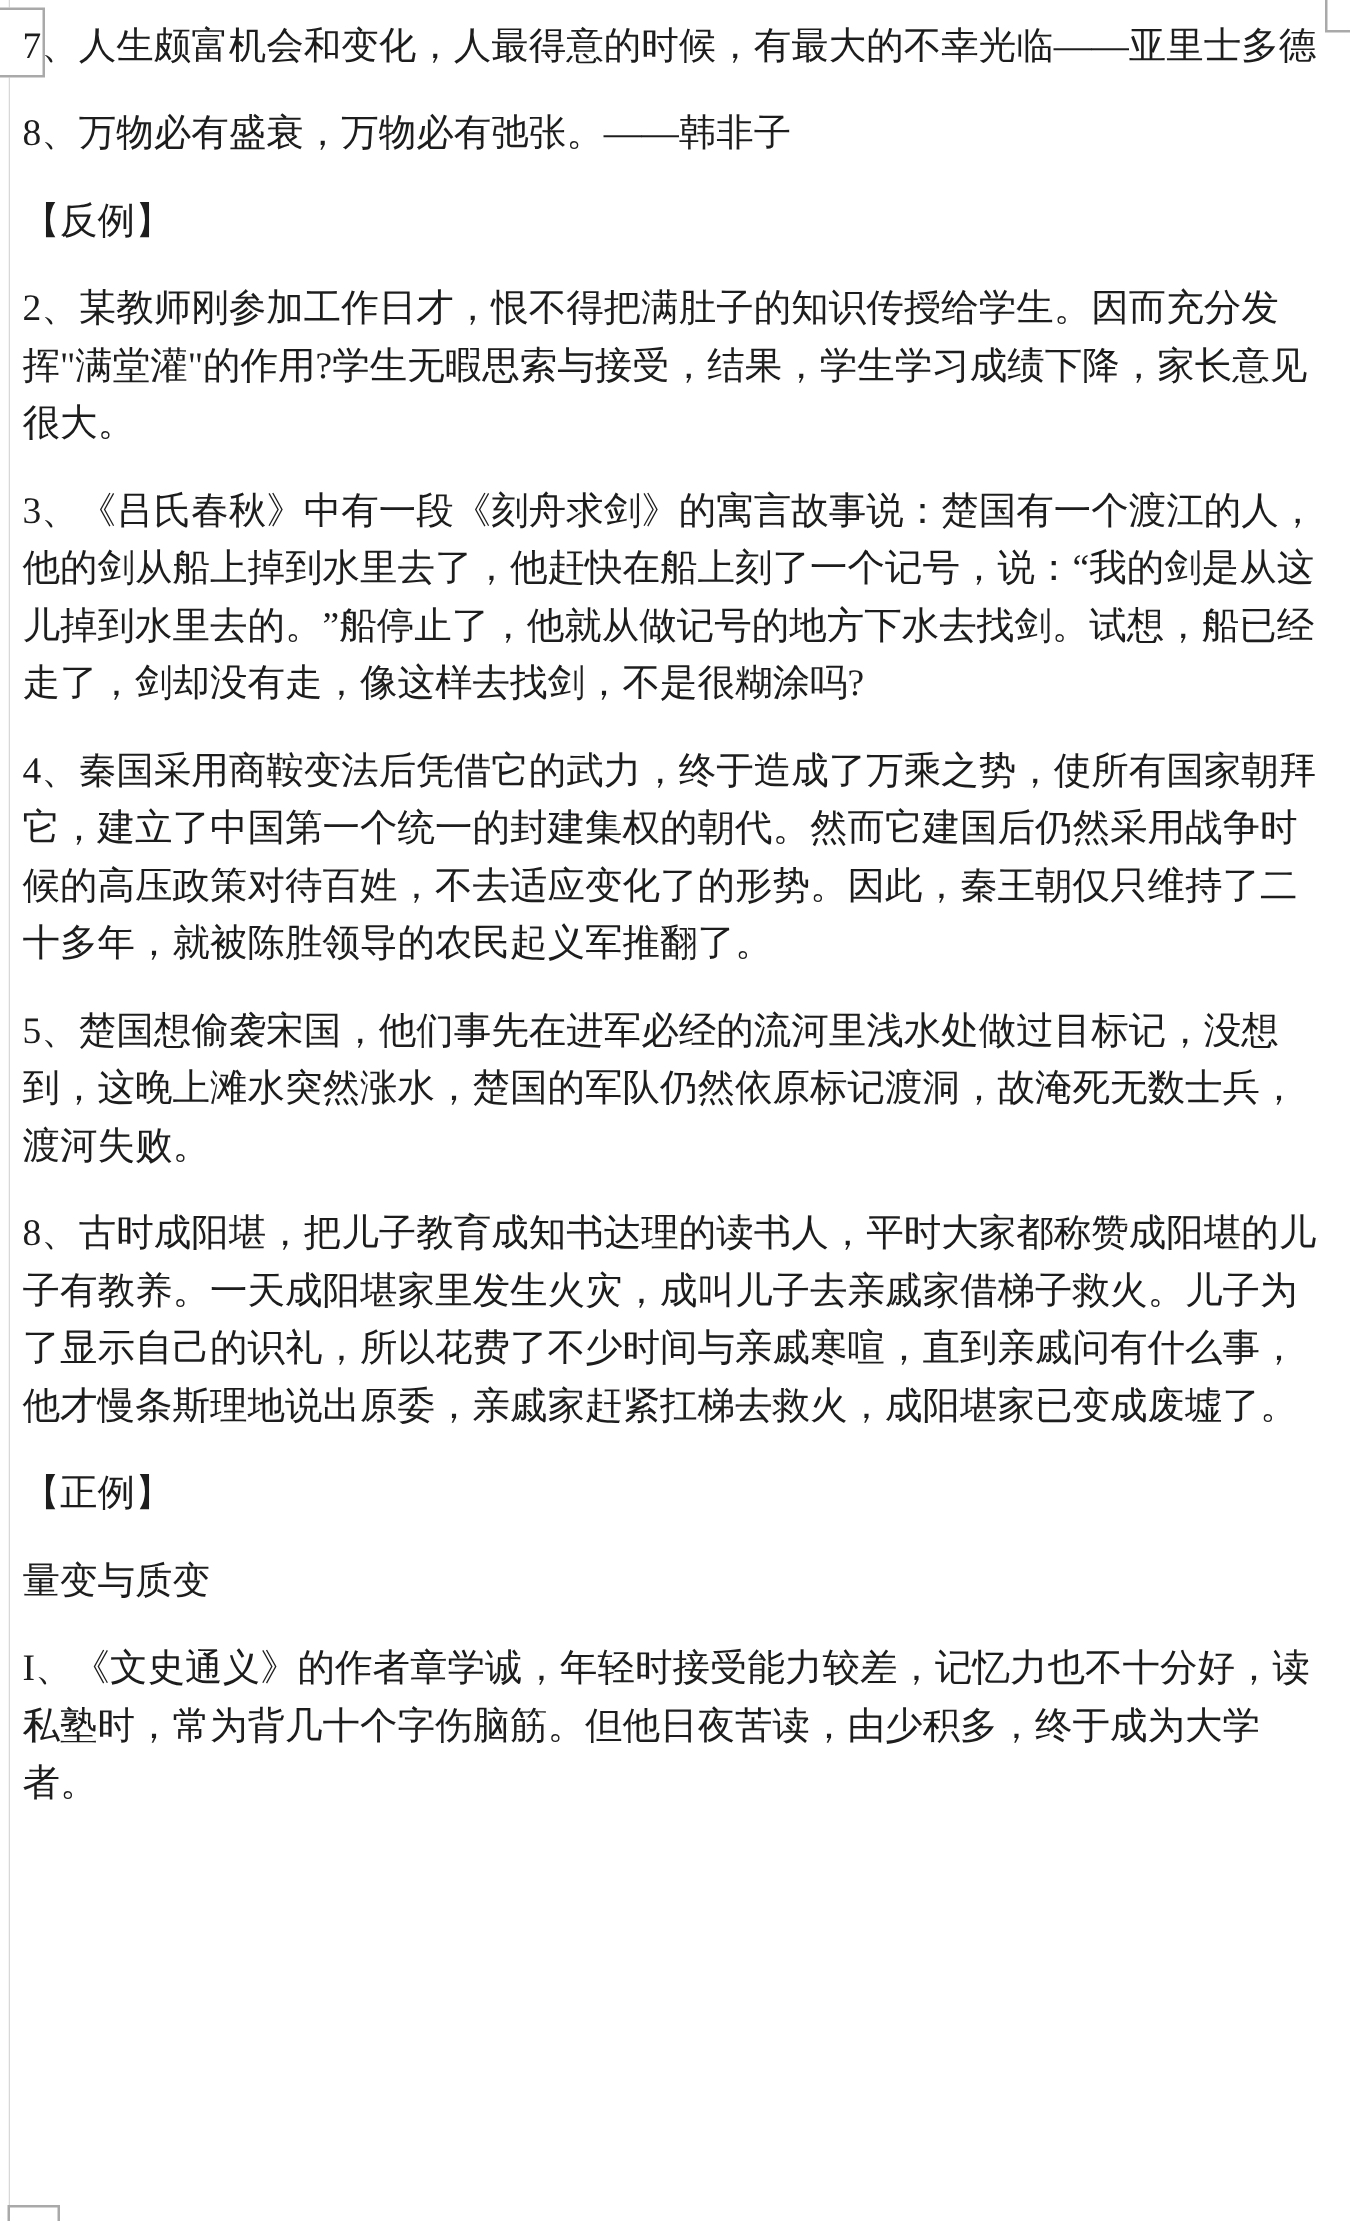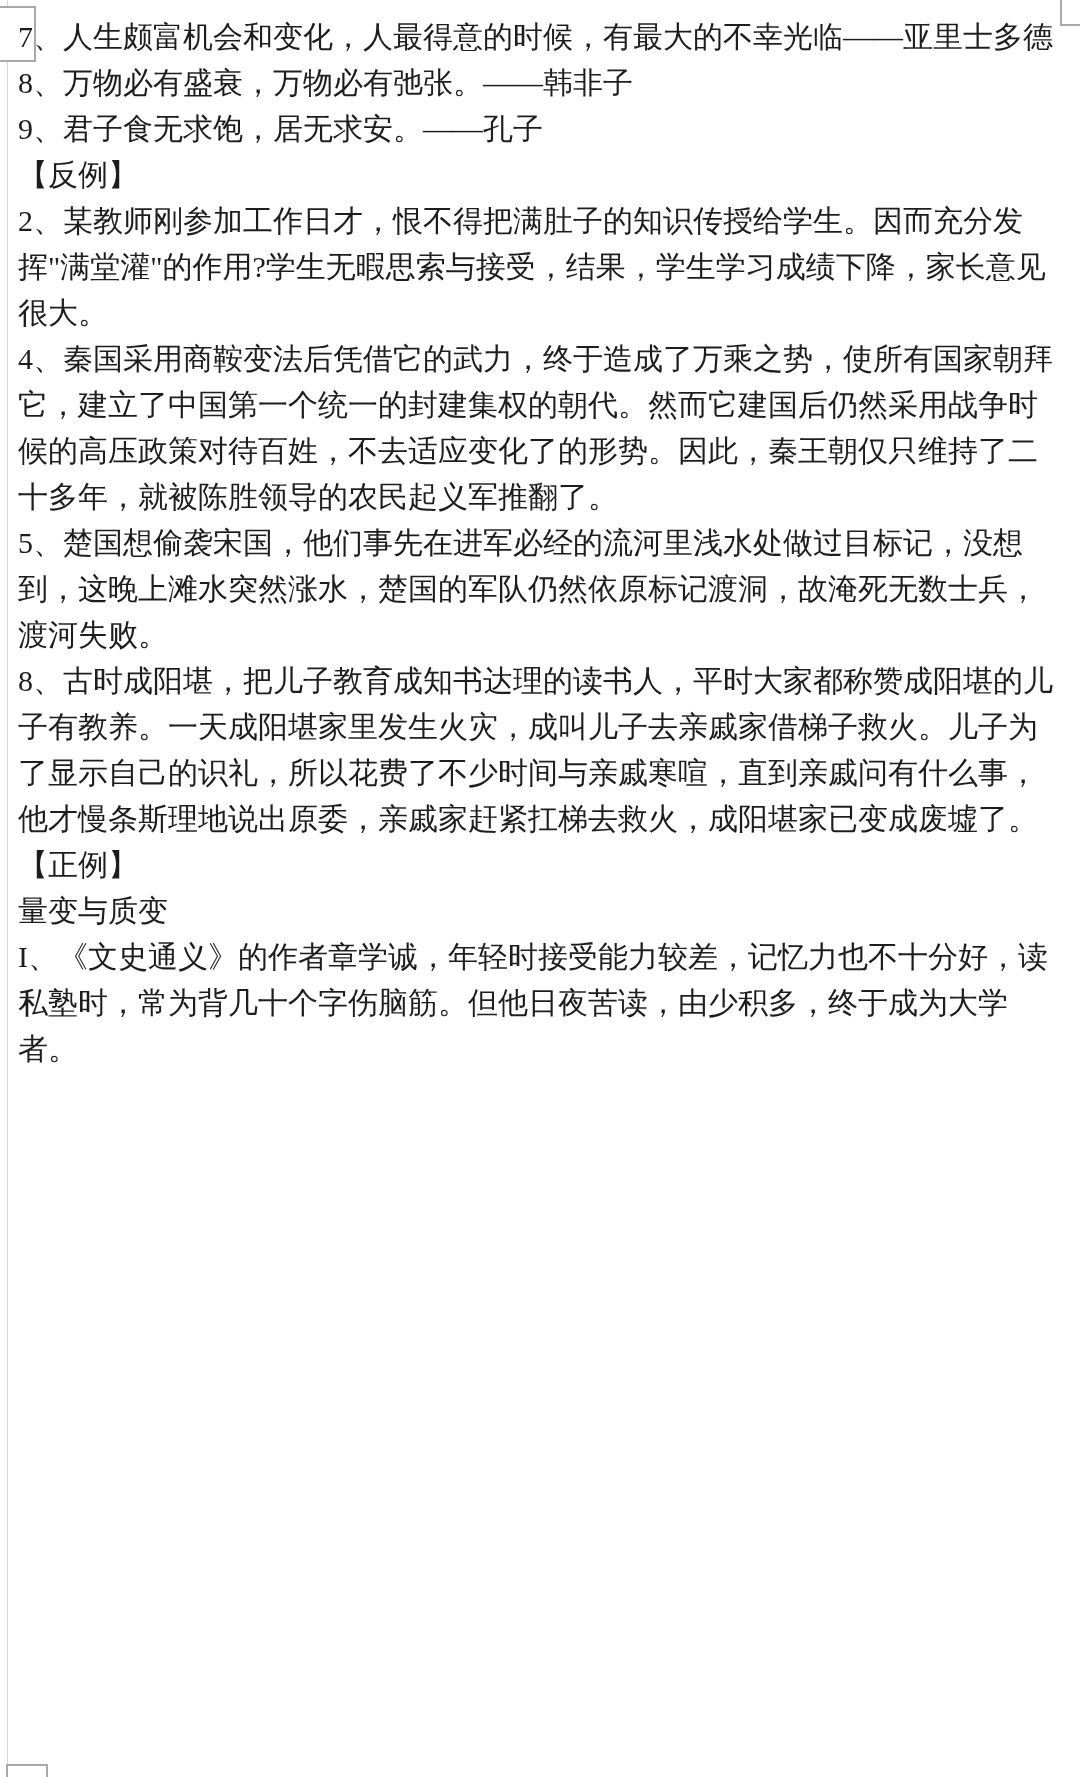--- a/index.html
+++ b/index.html
@@ -33,41 +33,41 @@
   .corner-tr { left: 1060px; top: -32px; width: 60px; height: 54px; }
   .corner-bl { left: 6px;  top: 1764px;  width: 38px; height: 44px; }
   .content {
     position: relative;
     padding: 14px 16px 0 18px;
     font-size: 30px;
     line-height: 46px;
     text-align: left;
   }
   .block { margin: 0; }
-  .block + .block { }
+  .block + .block { margin-top: 24px; }
   .heading { font-weight: normal; }
   .section-number { font-weight: normal; }
 </style>
 </head>
 <body>
 
 <div class="page">
   <div class="page-edge"></div>
   <div class="corner corner-tl"></div>
   <div class="corner corner-tr"></div>
   <div class="corner corner-bl"></div>
 
   <main class="content">
     <p class="block">7、人生颇富机会和变化，人最得意的时候，有最大的不幸光临——亚里士多德</p>
     <p class="block">8、万物必有盛衰，万物必有弛张。——韩非子</p>
-    <p class="block">9、君子食无求饱，居无求安。——孔子</p>
 
     <p class="block heading">【反例】</p>
 
     <p class="block">2、某教师刚参加工作日才，恨不得把满肚子的知识传授给学生。因而充分发挥"满堂灌"的作用?学生无暇思索与接受，结果，学生学习成绩下降，家长意见很大。</p>
+    <p class="block">3、《吕氏春秋》中有一段《刻舟求剑》的寓言故事说：楚国有一个渡江的人，他的剑从船上掉到水里去了，他赶快在船上刻了一个记号，说：“我的剑是从这儿掉到水里去的。”船停止了，他就从做记号的地方下水去找剑。试想，船已经走了，剑却没有走，像这样去找剑，不是很糊涂吗?</p>
     <p class="block">4、秦国采用商鞍变法后凭借它的武力，终于造成了万乘之势，使所有国家朝拜它，建立了中国第一个统一的封建集权的朝代。然而它建国后仍然采用战争时候的高压政策对待百姓，不去适应变化了的形势。因此，秦王朝仅只维持了二十多年，就被陈胜领导的农民起义军推翻了。</p>
     <p class="block">5、楚国想偷袭宋国，他们事先在进军必经的流河里浅水处做过目标记，没想到，这晚上滩水突然涨水，楚国的军队仍然依原标记渡洞，故淹死无数士兵，渡河失败。</p>
     <p class="block">8、古时成阳堪，把儿子教育成知书达理的读书人，平时大家都称赞成阳堪的儿子有教养。一天成阳堪家里发生火灾，成叫儿子去亲戚家借梯子救火。儿子为了显示自己的识礼，所以花费了不少时间与亲戚寒喧，直到亲戚问有什么事，他才慢条斯理地说出原委，亲戚家赶紧扛梯去救火，成阳堪家已变成废墟了。</p>
 
     <p class="block heading">【正例】</p>
 
     <p class="block heading">量变与质变</p>
 
     <p class="block">I、《文史通义》的作者章学诚，年轻时接受能力较差，记忆力也不十分好，读私塾时，常为背几十个字伤脑筋。但他日夜苦读，由少积多，终于成为大学者。</p>
 

